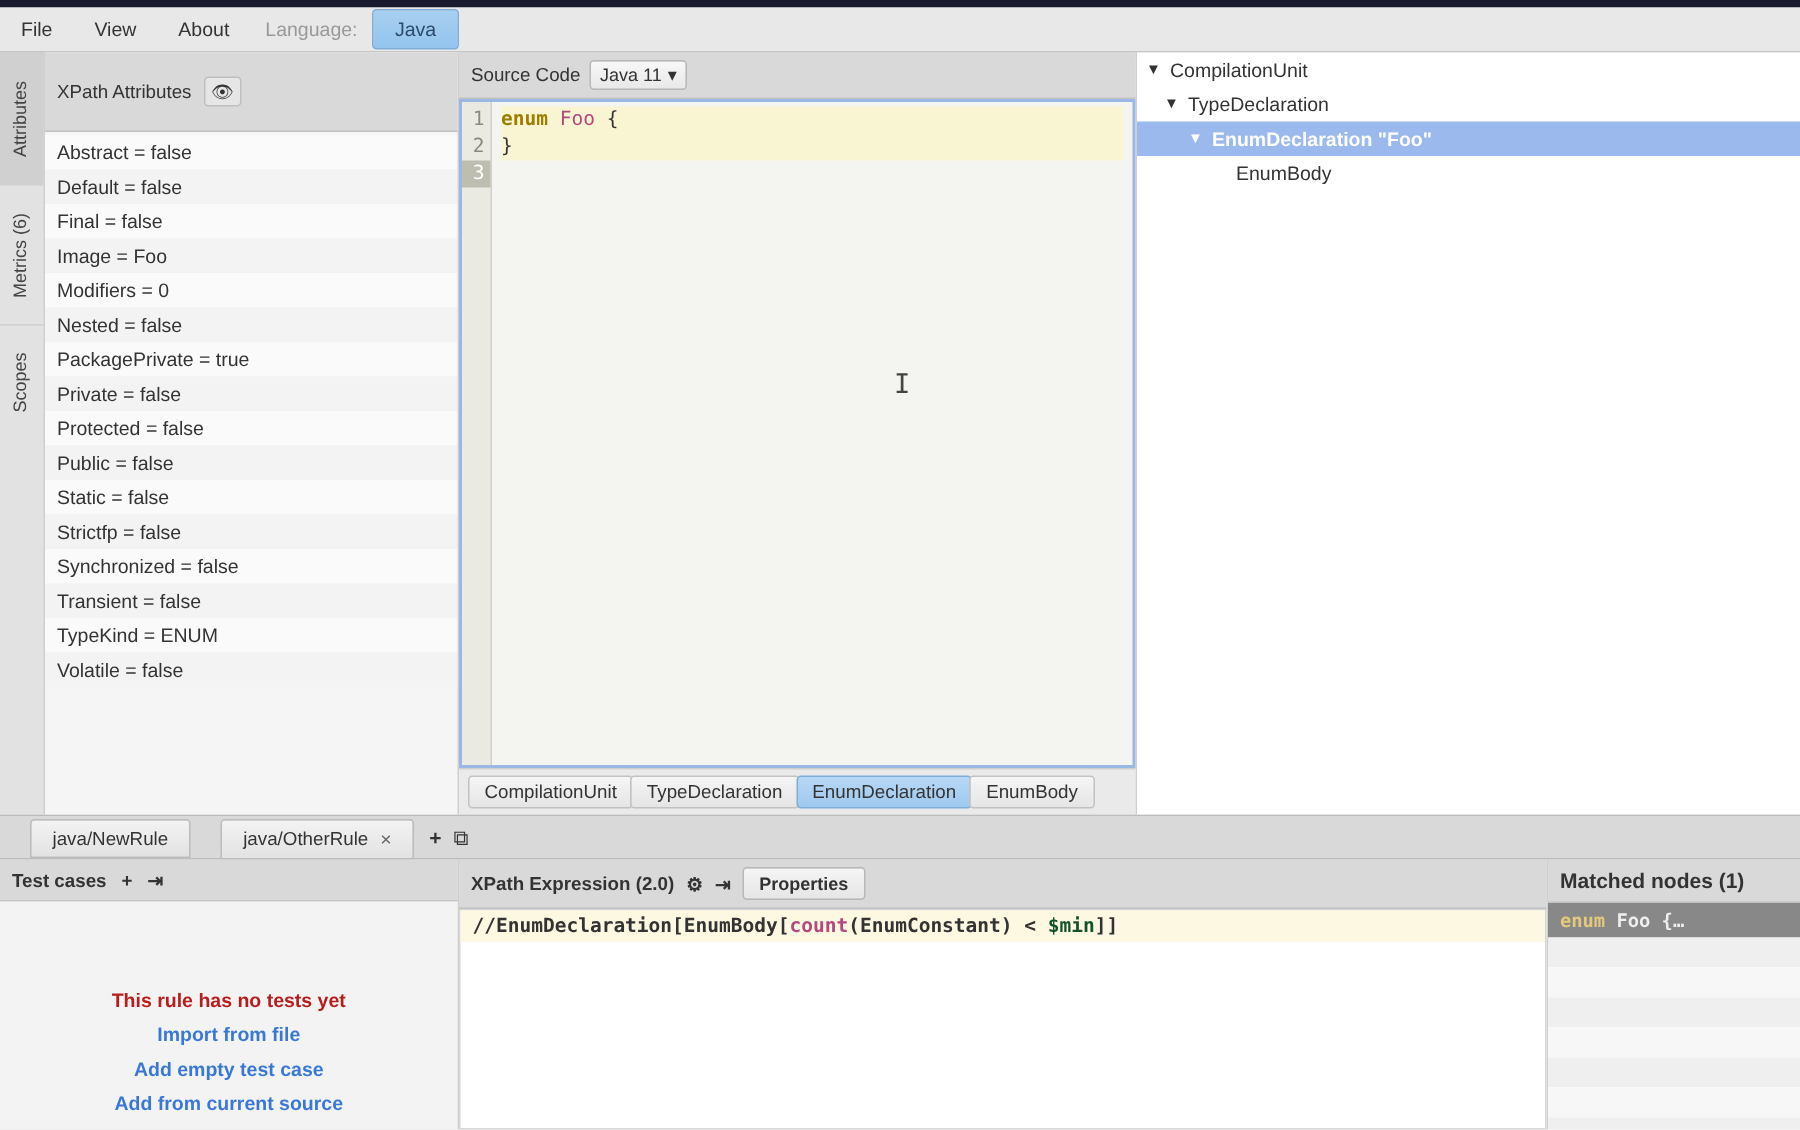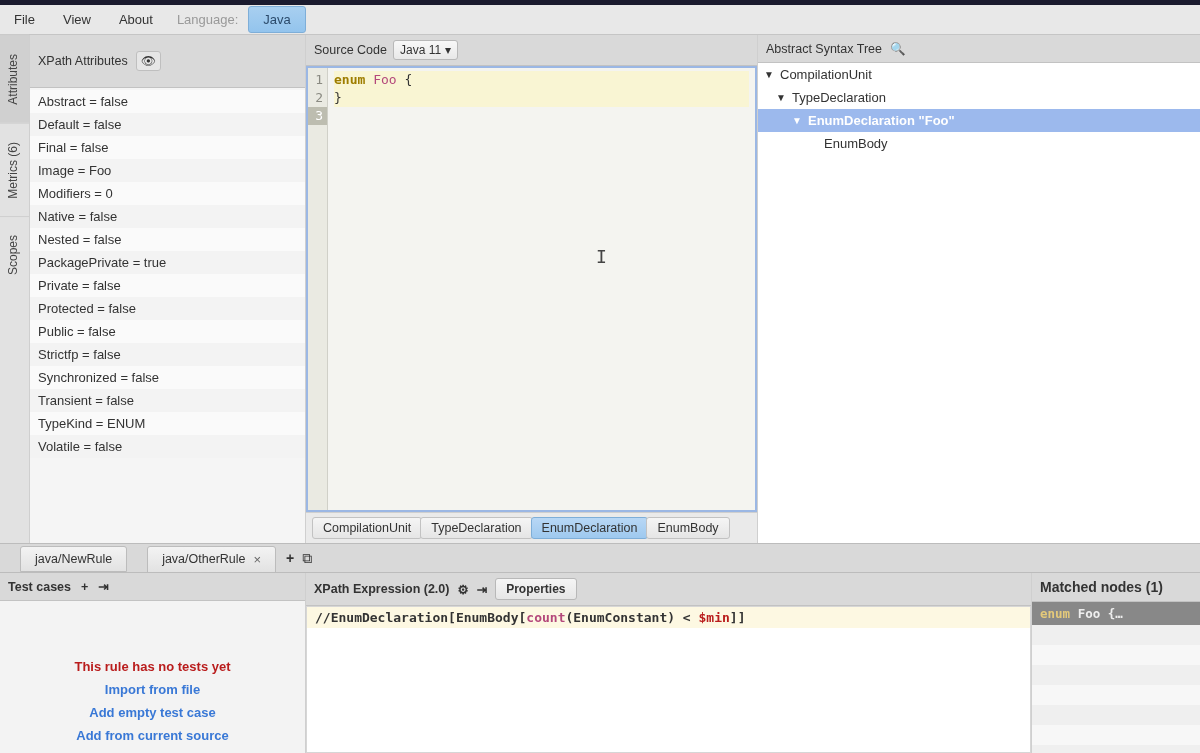--- a/index.html
+++ b/index.html
@@ -65,21 +65,21 @@
 .tests-body { flex:1; background:#f3f3f3; display:flex; flex-direction:column; justify-content:flex-start; align-items:center; padding-top:58px; gap:8px; }
 .tests-body .msg{ color:#b91c1c; }
 .tests-body .link{ color:#3978d6; cursor:pointer; }
 
 .xpath-panel { flex:1; display:flex; flex-direction:column; border-right:1px solid #cfcfcf; position:relative; }
 .xpath-header { background:#d9d9d9; padding:5px 8px; border-bottom:1px solid #c2c2c2; display:flex; align-items:center; gap:8px; font-size:12.5px; }
 .pill-btn { background:linear-gradient(to bottom,#f5f5f5,#e6e6e6); border:1px solid #b8b8b8; border-radius:3px; padding:3px 10px; font-size:12px; cursor:pointer; }
 .xpath-body { flex:1; background:#fff; border:1px solid #d6d6d6; font-family:monospace; font-size:13px; }
 .xpath-line { background:#fdf8e2; padding:3px 8px; white-space:pre; }
 .xp-fn{ color:#b4487b; }
-.xp-var{ color:#b91c1c; }
+.xp-var{ color:#14532d; }
 
 .matched-panel { width:168px; display:flex; flex-direction:column; }
 .matched-header { background:#d9d9d9; padding:6px 8px; border-bottom:1px solid #c2c2c2; font-size:14px; }
 .matched-body { flex:1; background:#fff; }
 .matched-row { background:#888; color:#eee; padding:4px 8px; font-size:12.5px; font-family:monospace; }
 .matched-row .kw2{ color:#e4c97a; }
 .matched-stripe { height:20px; }
 .matched-body .matched-stripe:nth-child(odd){ background:#f7f7f7; }
 .matched-body .matched-stripe:nth-child(even){ background:#efefef; }
 
@@ -110,26 +110,26 @@
     <div class="panel-header">
       <span>XPath Attributes</span>
       <span class="icon">👁</span>
     </div>
     <div class="attrs-list">
       <div class="attr-row">Abstract = false</div>
       <div class="attr-row">Default = false</div>
       <div class="attr-row">Final = false</div>
       <div class="attr-row">Image = Foo</div>
       <div class="attr-row">Modifiers = 0</div>
-      <div class="attr-row">Native = false</div>
       <div class="attr-row">Nested = false</div>
       <div class="attr-row">PackagePrivate = true</div>
       <div class="attr-row">Private = false</div>
       <div class="attr-row">Protected = false</div>
       <div class="attr-row">Public = false</div>
+      <div class="attr-row">Static = false</div>
       <div class="attr-row">Strictfp = false</div>
       <div class="attr-row">Synchronized = false</div>
       <div class="attr-row">Transient = false</div>
       <div class="attr-row">TypeKind = ENUM</div>
       <div class="attr-row">Volatile = false</div>
     </div>
   </div>
 
   <div class="source-panel">
     <div class="source-header">
@@ -154,24 +154,20 @@
     </div>
     <div class="breadcrumb-row">
       <span class="crumb">CompilationUnit</span>
       <span class="crumb">TypeDeclaration</span>
       <span class="crumb sel">EnumDeclaration</span>
       <span class="crumb">EnumBody</span>
     </div>
   </div>
 
   <div class="ast-panel">
-    <div class="ast-header">
-      <span>Abstract Syntax Tree</span>
-      <span class="search-icon">🔍</span>
-    </div>
     <div class="ast-tree">
       <div class="tree-row">
         <span class="tree-toggle">▼</span>
         <span>CompilationUnit</span>
       </div>
       <div class="tree-row depth1">
         <span class="tree-toggle">▼</span>
         <span>TypeDeclaration</span>
       </div>
       <div class="tree-row depth2 sel">

